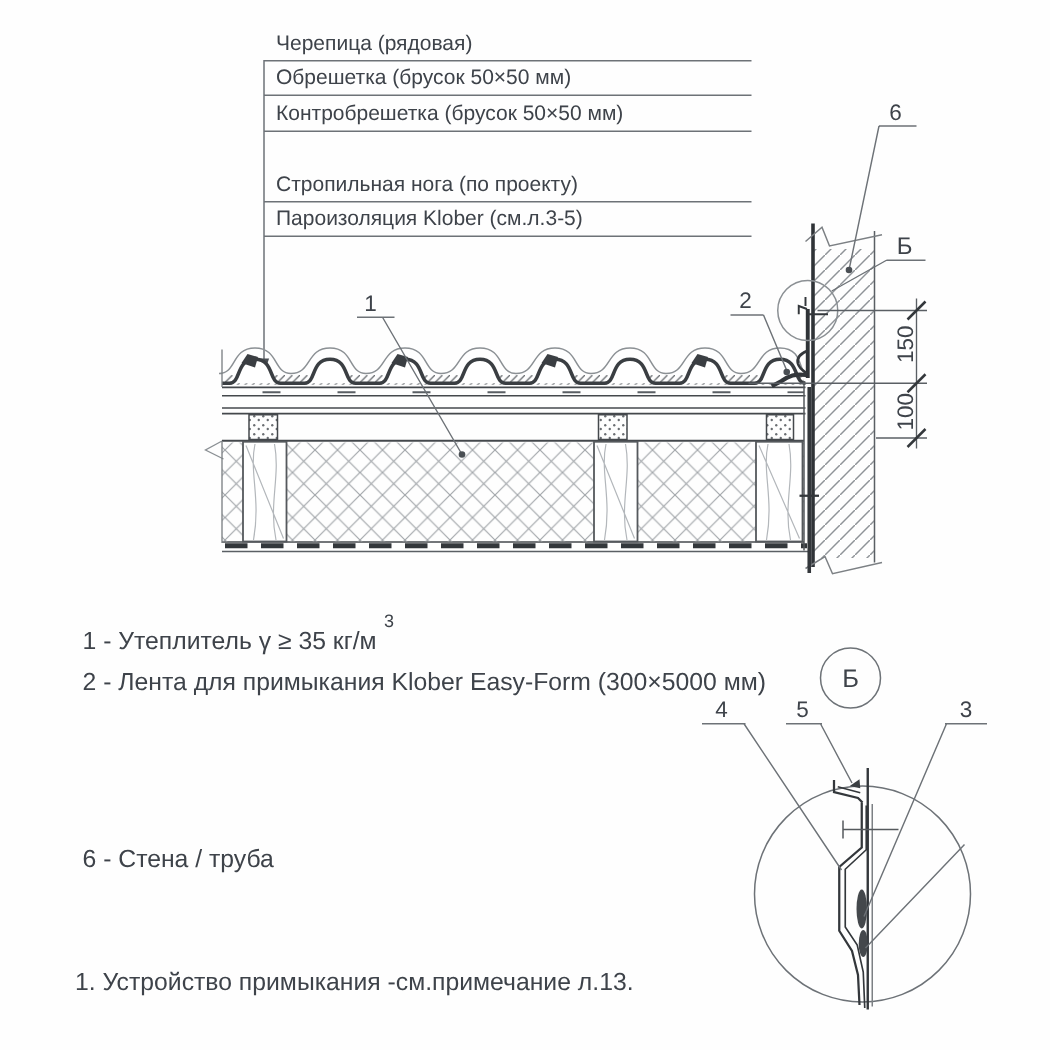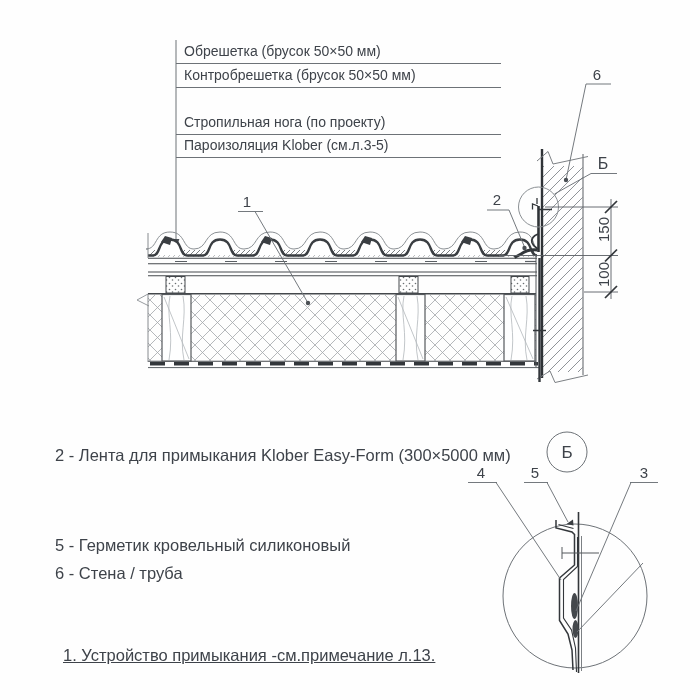--- a/index.html
+++ b/index.html
@@ -3,21 +3,21 @@
 <meta charset="utf-8">
 <style>
   html,body{margin:0;padding:0;background:#ffffff;}
   #page{position:relative;width:700px;height:700px;background:#fefefe;overflow:hidden;
         font-family:"Liberation Sans","DejaVu Sans",sans-serif;color:#3e434a;}
   svg{position:absolute;left:0;top:0;}
   .callout-item{position:absolute;left:176px;width:317px;border-bottom:1.2px solid #6d7277;
         font-size:14px;line-height:19px;padding:2px 0 2px 8px;color:#3e434a;white-space:nowrap;}
   .legend-item{position:absolute;left:55px;font-size:16.5px;color:#3e434a;white-space:pre;}
   .legend-item sup{font-size:12px;position:relative;top:-8px;margin-left:5px;}
-  .note{position:absolute;left:63px;font-size:16.5px;color:#3e434a;white-space:pre;text-decoration:underline;}
+  .note{position:absolute;left:50px;font-size:16.5px;color:#3e434a;white-space:pre;}
   text{font-family:"Liberation Sans","DejaVu Sans",sans-serif;fill:#3e434a;}
 </style>
 </head>
 <body>
 
 <div id="page">
 
   <svg width="700" height="700" viewBox="0 0 700 700">
     <defs>
       <pattern id="mhatch" width="5" height="5" patternUnits="userSpaceOnUse">
@@ -187,23 +187,24 @@
         <path d="M524,482.5 H548 M547,482.5 L568,522"></path>
         <path d="M630,482.5 H658 M631,482.5 L576,611 M643,563 L577,632"></path>
       </g>
     </g>
     <text font-size="17" text-anchor="middle" x="567" y="458">Б</text>
     <text font-size="15" text-anchor="middle" x="481" y="478">4</text>
     <text font-size="15" text-anchor="middle" x="535" y="478">5</text>
     <text font-size="15" text-anchor="middle" x="644" y="478">3</text>
   </svg>
 
+  <div class="callout-item" style="top:16.5px">Черепица (рядовая)</div>
   <div class="callout-item" style="top:40px">Обрешетка (брусок 50×50 мм)</div>
   <div class="callout-item" style="top:63.5px">Контробрешетка (брусок 50×50 мм)</div>
   <div class="callout-item" style="top:110.5px">Стропильная нога (по проекту)</div>
   <div class="callout-item" style="top:134px">Пароизоляция Klober (см.л.3-5)</div>
 
+  <div class="legend-item" style="top:415px"><span>1 - Утеплитель γ ≥ 35 кг/м</span><sup>3</sup></div>
   <div class="legend-item" style="top:446px">2 - Лента для примыкания Klober Easy-Form (300×5000 мм)</div>
-  <div class="legend-item" style="top:536px">5 - Герметик кровельный силиконовый</div>
   <div class="legend-item" style="top:564px">6 - Стена / труба</div>
 
   <div class="note" style="top:646px">1. Устройство примыкания -см.примечание л.13.</div>
 </div>
 
 </body></html>

